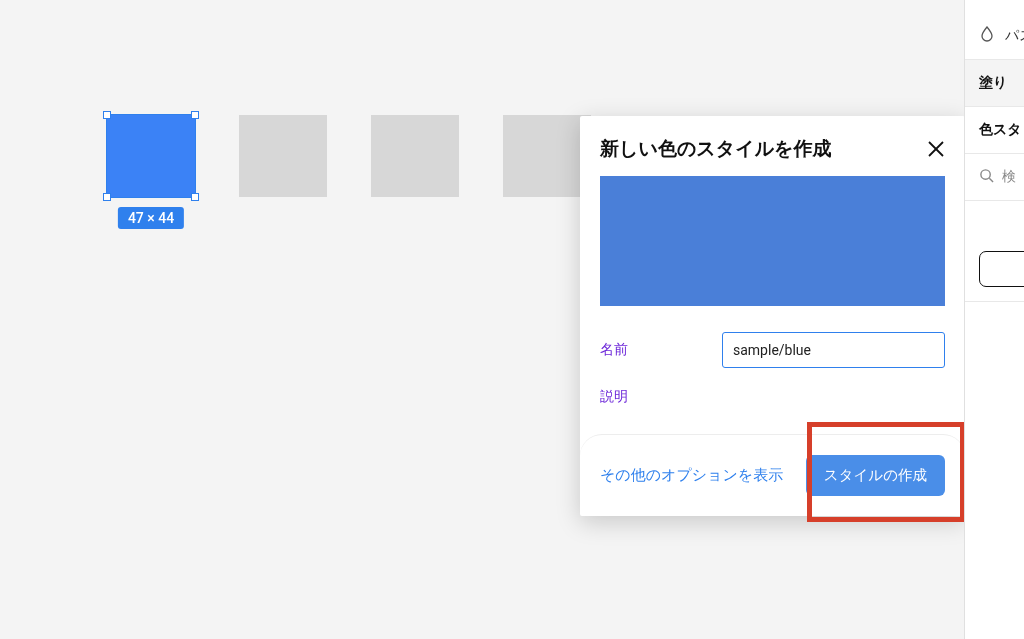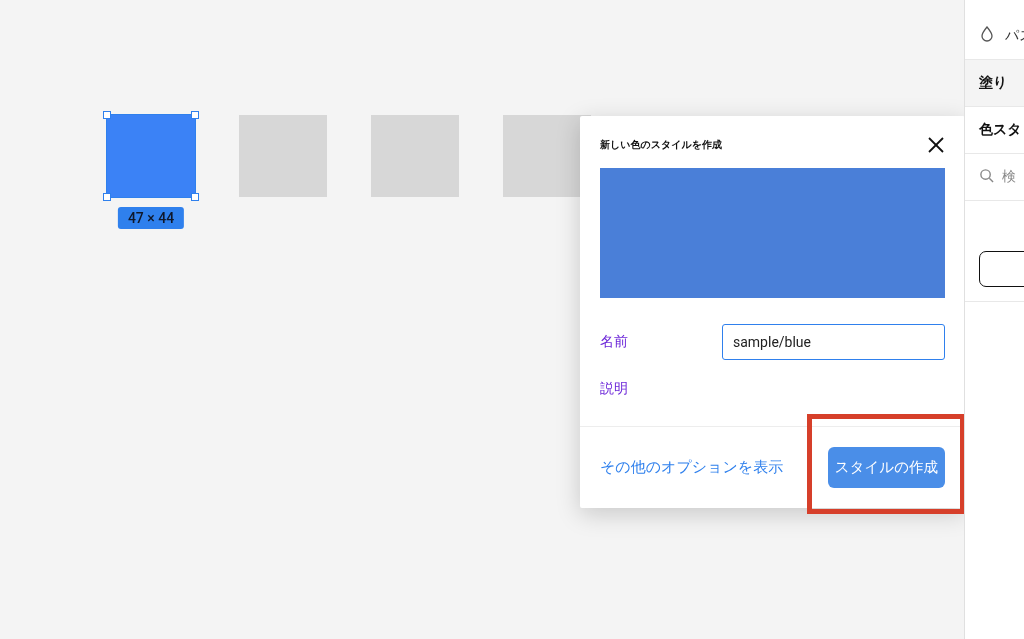--- a/index.html
+++ b/index.html
@@ -55,21 +55,21 @@
     .handle.ne { right: -4px; top: -4px; }
     .handle.sw { left: -4px; bottom: -4px; }
     .handle.se { right: -4px; bottom: -4px; }
 
     .size-badge {
       position: absolute;
       left: 50%;
       transform: translateX(-50%);
       top: calc(100% + 10px);
       background: #2f80ed;
-      color: #0f172a;
+      color: #ffffff;
       font-size: 14px;
       font-weight: 500;
       padding: 3px 10px;
       border-radius: 3px;
       white-space: nowrap;
     }
 
     
     .modal {
       position: absolute;
@@ -80,21 +80,21 @@
       box-shadow: 0 6px 24px rgba(0,0,0,0.18);
       border-radius: 2px;
     }
     .modal-header {
       display: flex;
       align-items: center;
       justify-content: space-between;
       padding: 20px 20px 14px 20px;
     }
     .modal-title {
-      font-size: 10px;
+      font-size: 19px;
       font-weight: 600;
       color: #111;
     }
     .close-x {
       width: 18px;
       height: 18px;
       cursor: pointer;
       position: relative;
     }
     .close-x svg { width: 18px; height: 18px; }
@@ -152,21 +152,21 @@
       cursor: pointer;
       background: none;
       border: none;
       font-family: inherit;
     }
     .primary-btn {
       background: #4a8ee8;
       color: #fff;
       border: none;
       border-radius: 6px;
-      padding: 11px 7px;
+      padding: 11px 18px;
       font-size: 14.5px;
       cursor: pointer;
       font-family: inherit;
     }
 
     
     .red-highlight {
       position: absolute;
       right: 0px;
       bottom: -6px;
@@ -264,21 +264,21 @@
       <div class="form-row">
         <div class="form-label">名前</div>
         <input class="form-input focused" type="text" value="sample/blue" style="">
       </div>
 
       <div class="form-row" style="margin-bottom:4px;gap:7px;">
         <div class="form-label">説明</div>
       </div>
     </div>
 
-    <div class="modal-footer" style="position:relative;">
+    <div class="modal-footer" style="position:relative;border-radius:22px;">
       <button class="link-btn">その他のオプションを表示</button>
       <button class="primary-btn">スタイルの作成</button>
       <div class="red-highlight"></div>
     </div>
   </div>
 
   <div class="right-panel">
 
     <div class="panel-section" style="padding-top:26px;">
       <div class="panel-row">

